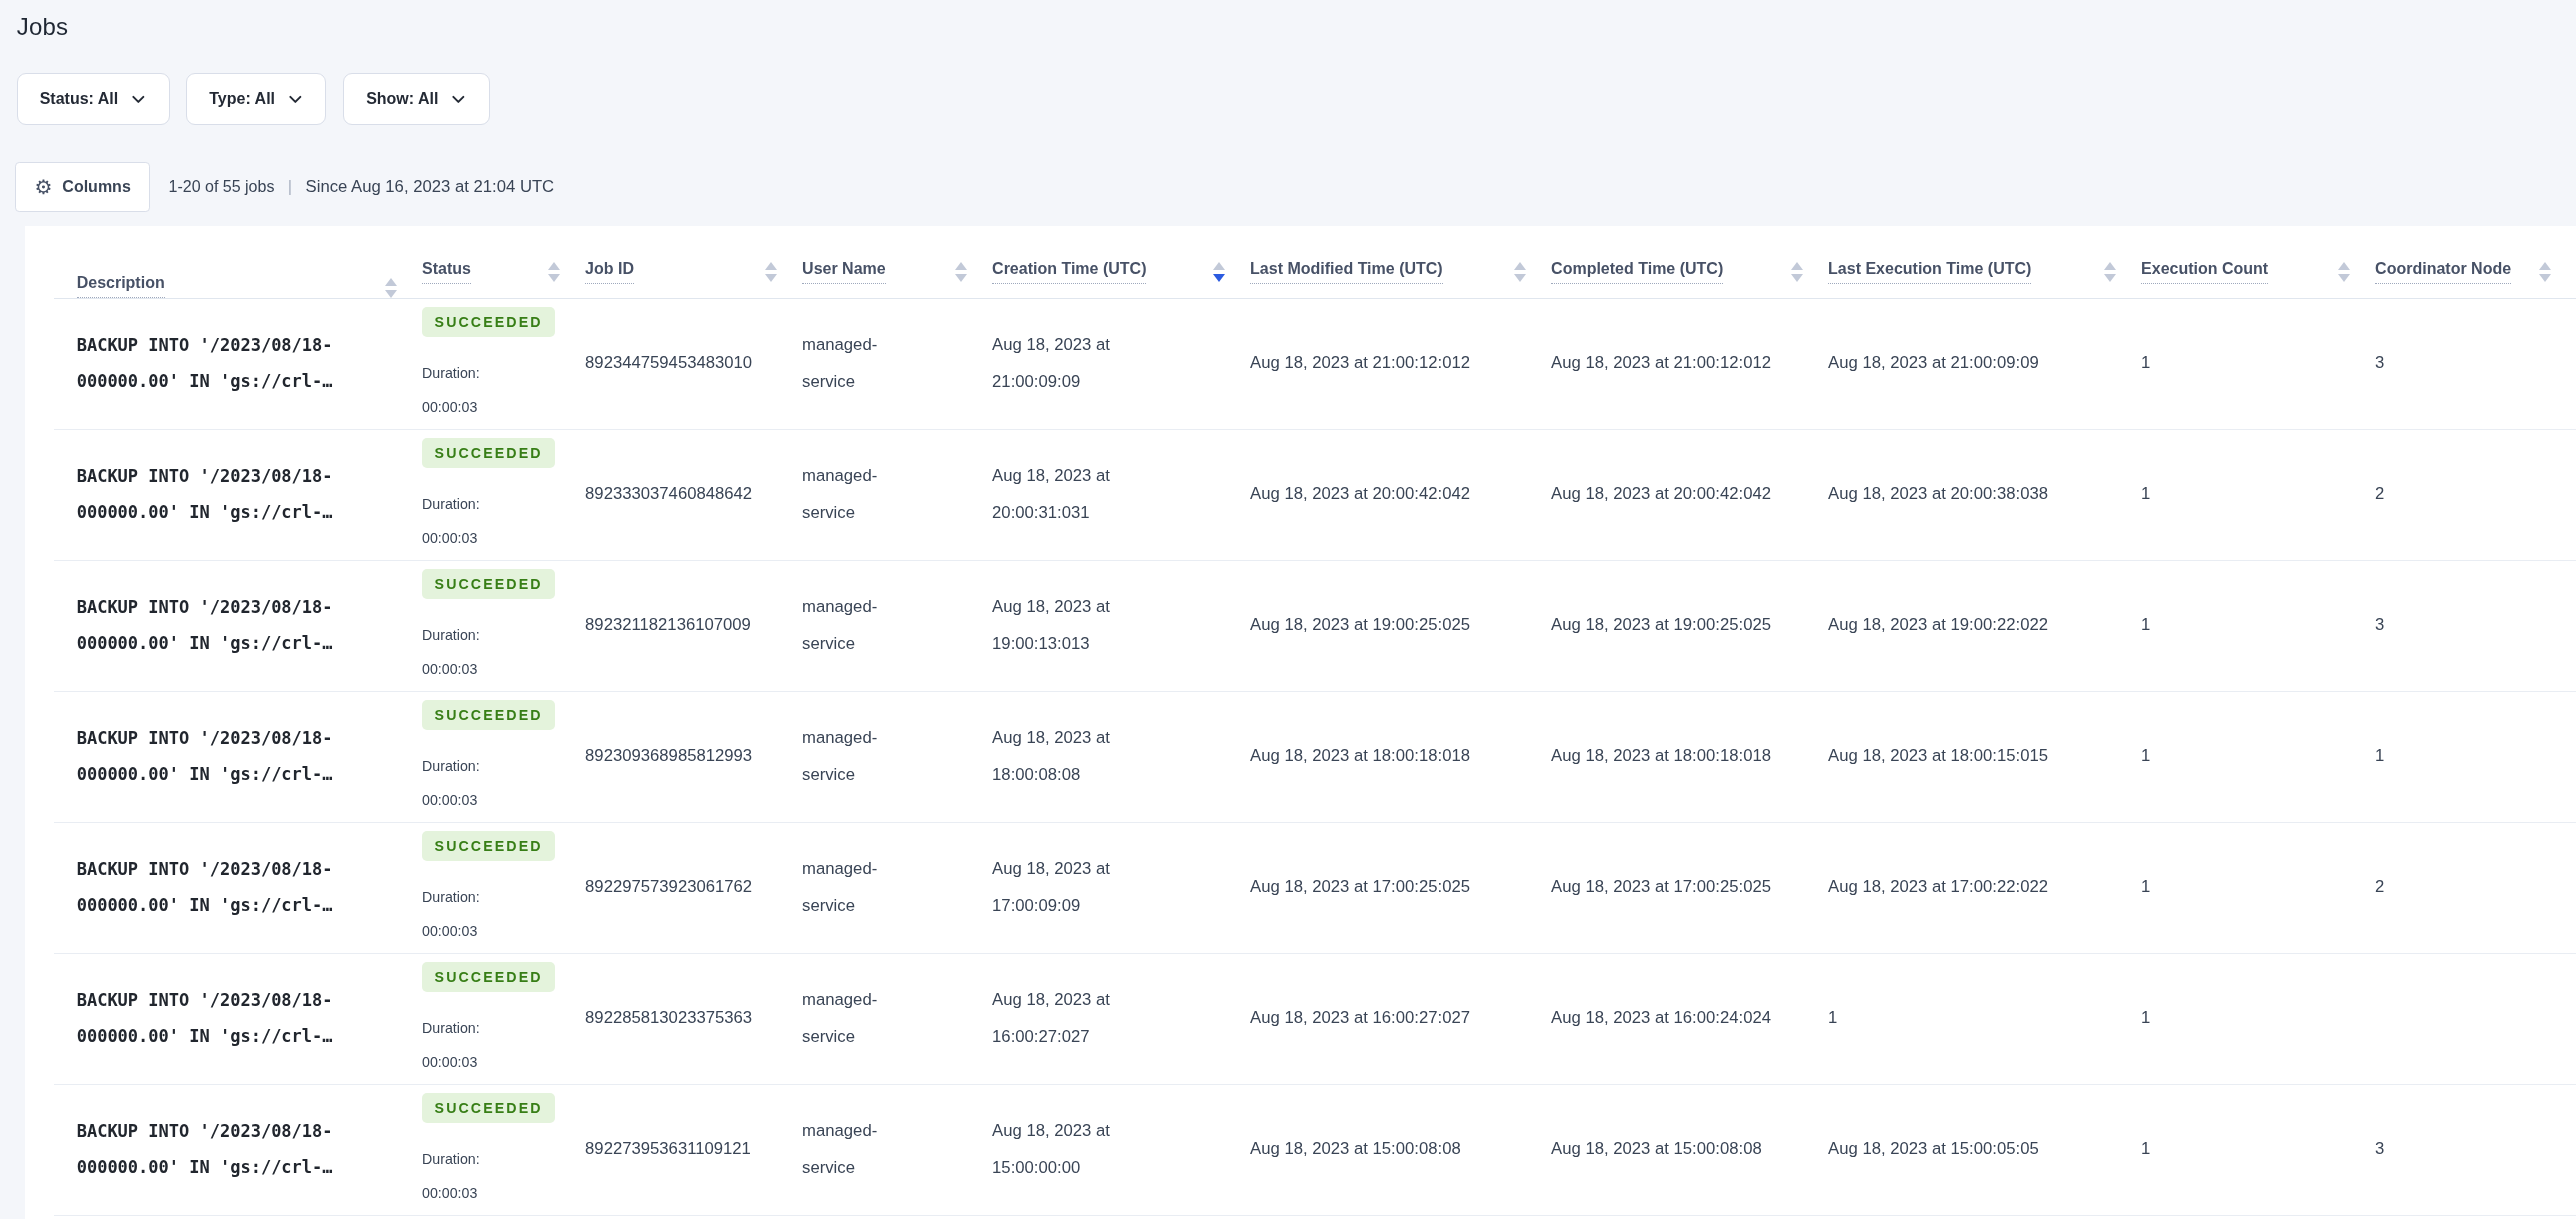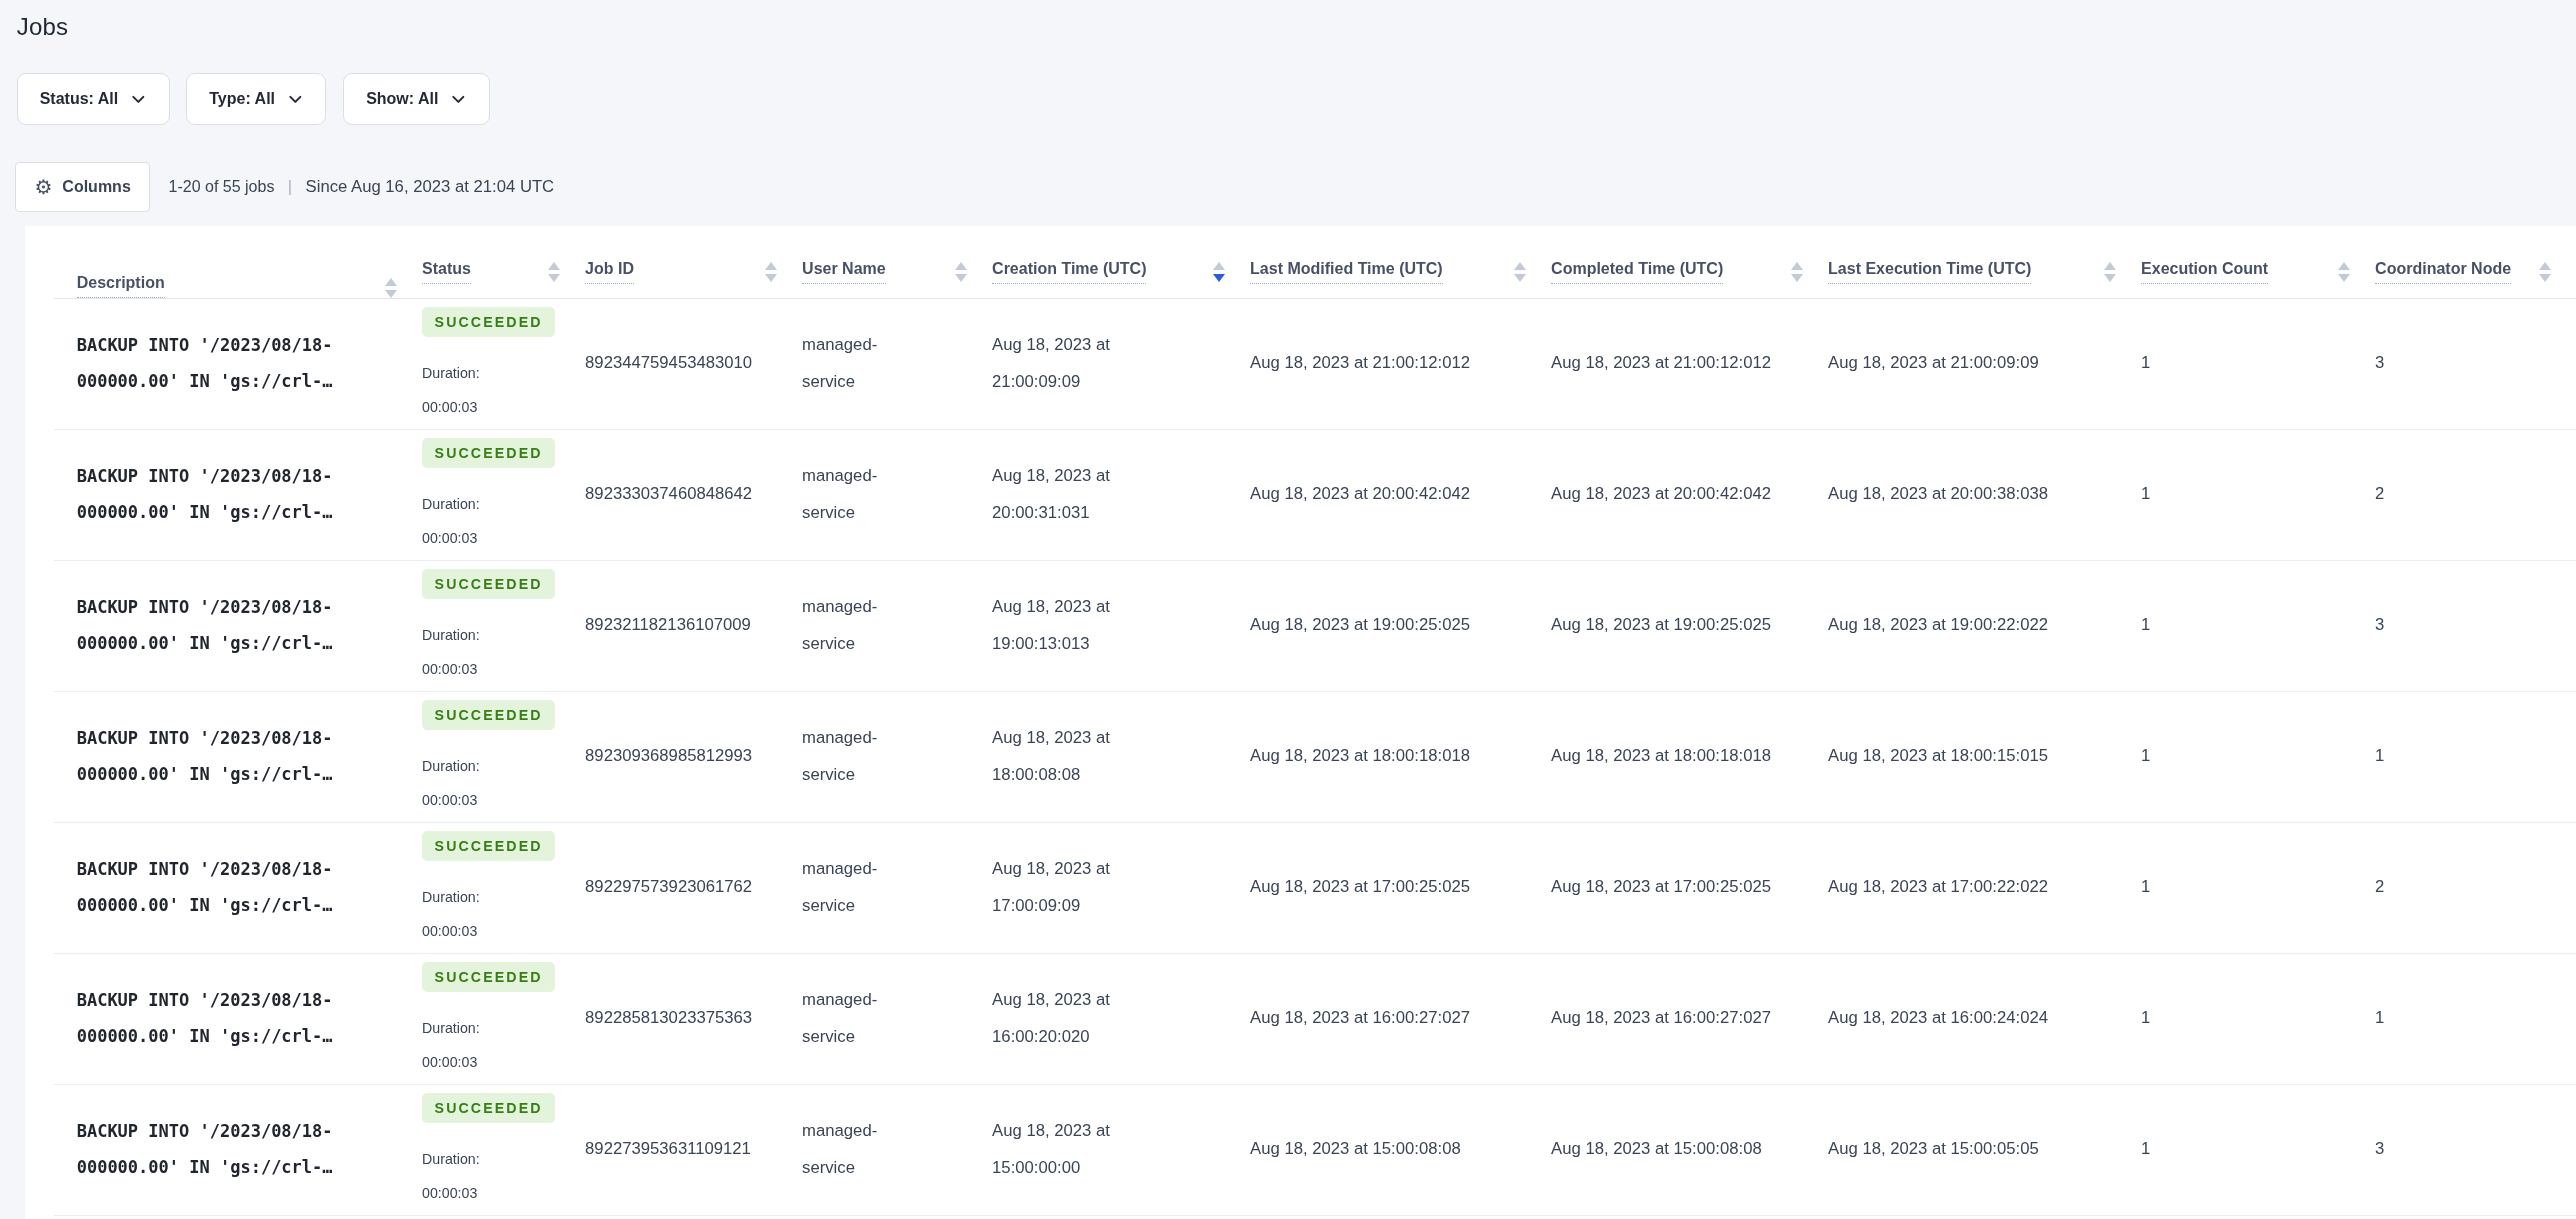--- a/index.html
+++ b/index.html
@@ -302,21 +302,20 @@
 
   <div class="tr grid-row">
     <div class="td desc">BACKUP INTO '/2023/08/18-000000.00' IN 'gs://crl-…</div>
     <div class="td status-cell">
       <span class="badge">SUCCEEDED</span>
       <div class="dur">Duration:</div>
       <div class="dur">00:00:03</div>
     </div>
     <div class="td">892285813023375363</div>
     <div class="td wrapcell">managed-service</div>
-    <div class="td">Aug 18, 2023 at 16:00:20:020</div>
     <div class="td">Aug 18, 2023 at 16:00:27:027</div>
     <div class="td">Aug 18, 2023 at 16:00:27:027</div>
     <div class="td">Aug 18, 2023 at 16:00:24:024</div>
     <div class="td">1</div>
     <div class="td">1</div>
   </div>
 
   <div class="tr grid-row">
     <div class="td desc">BACKUP INTO '/2023/08/18-000000.00' IN 'gs://crl-…</div>
     <div class="td status-cell">

